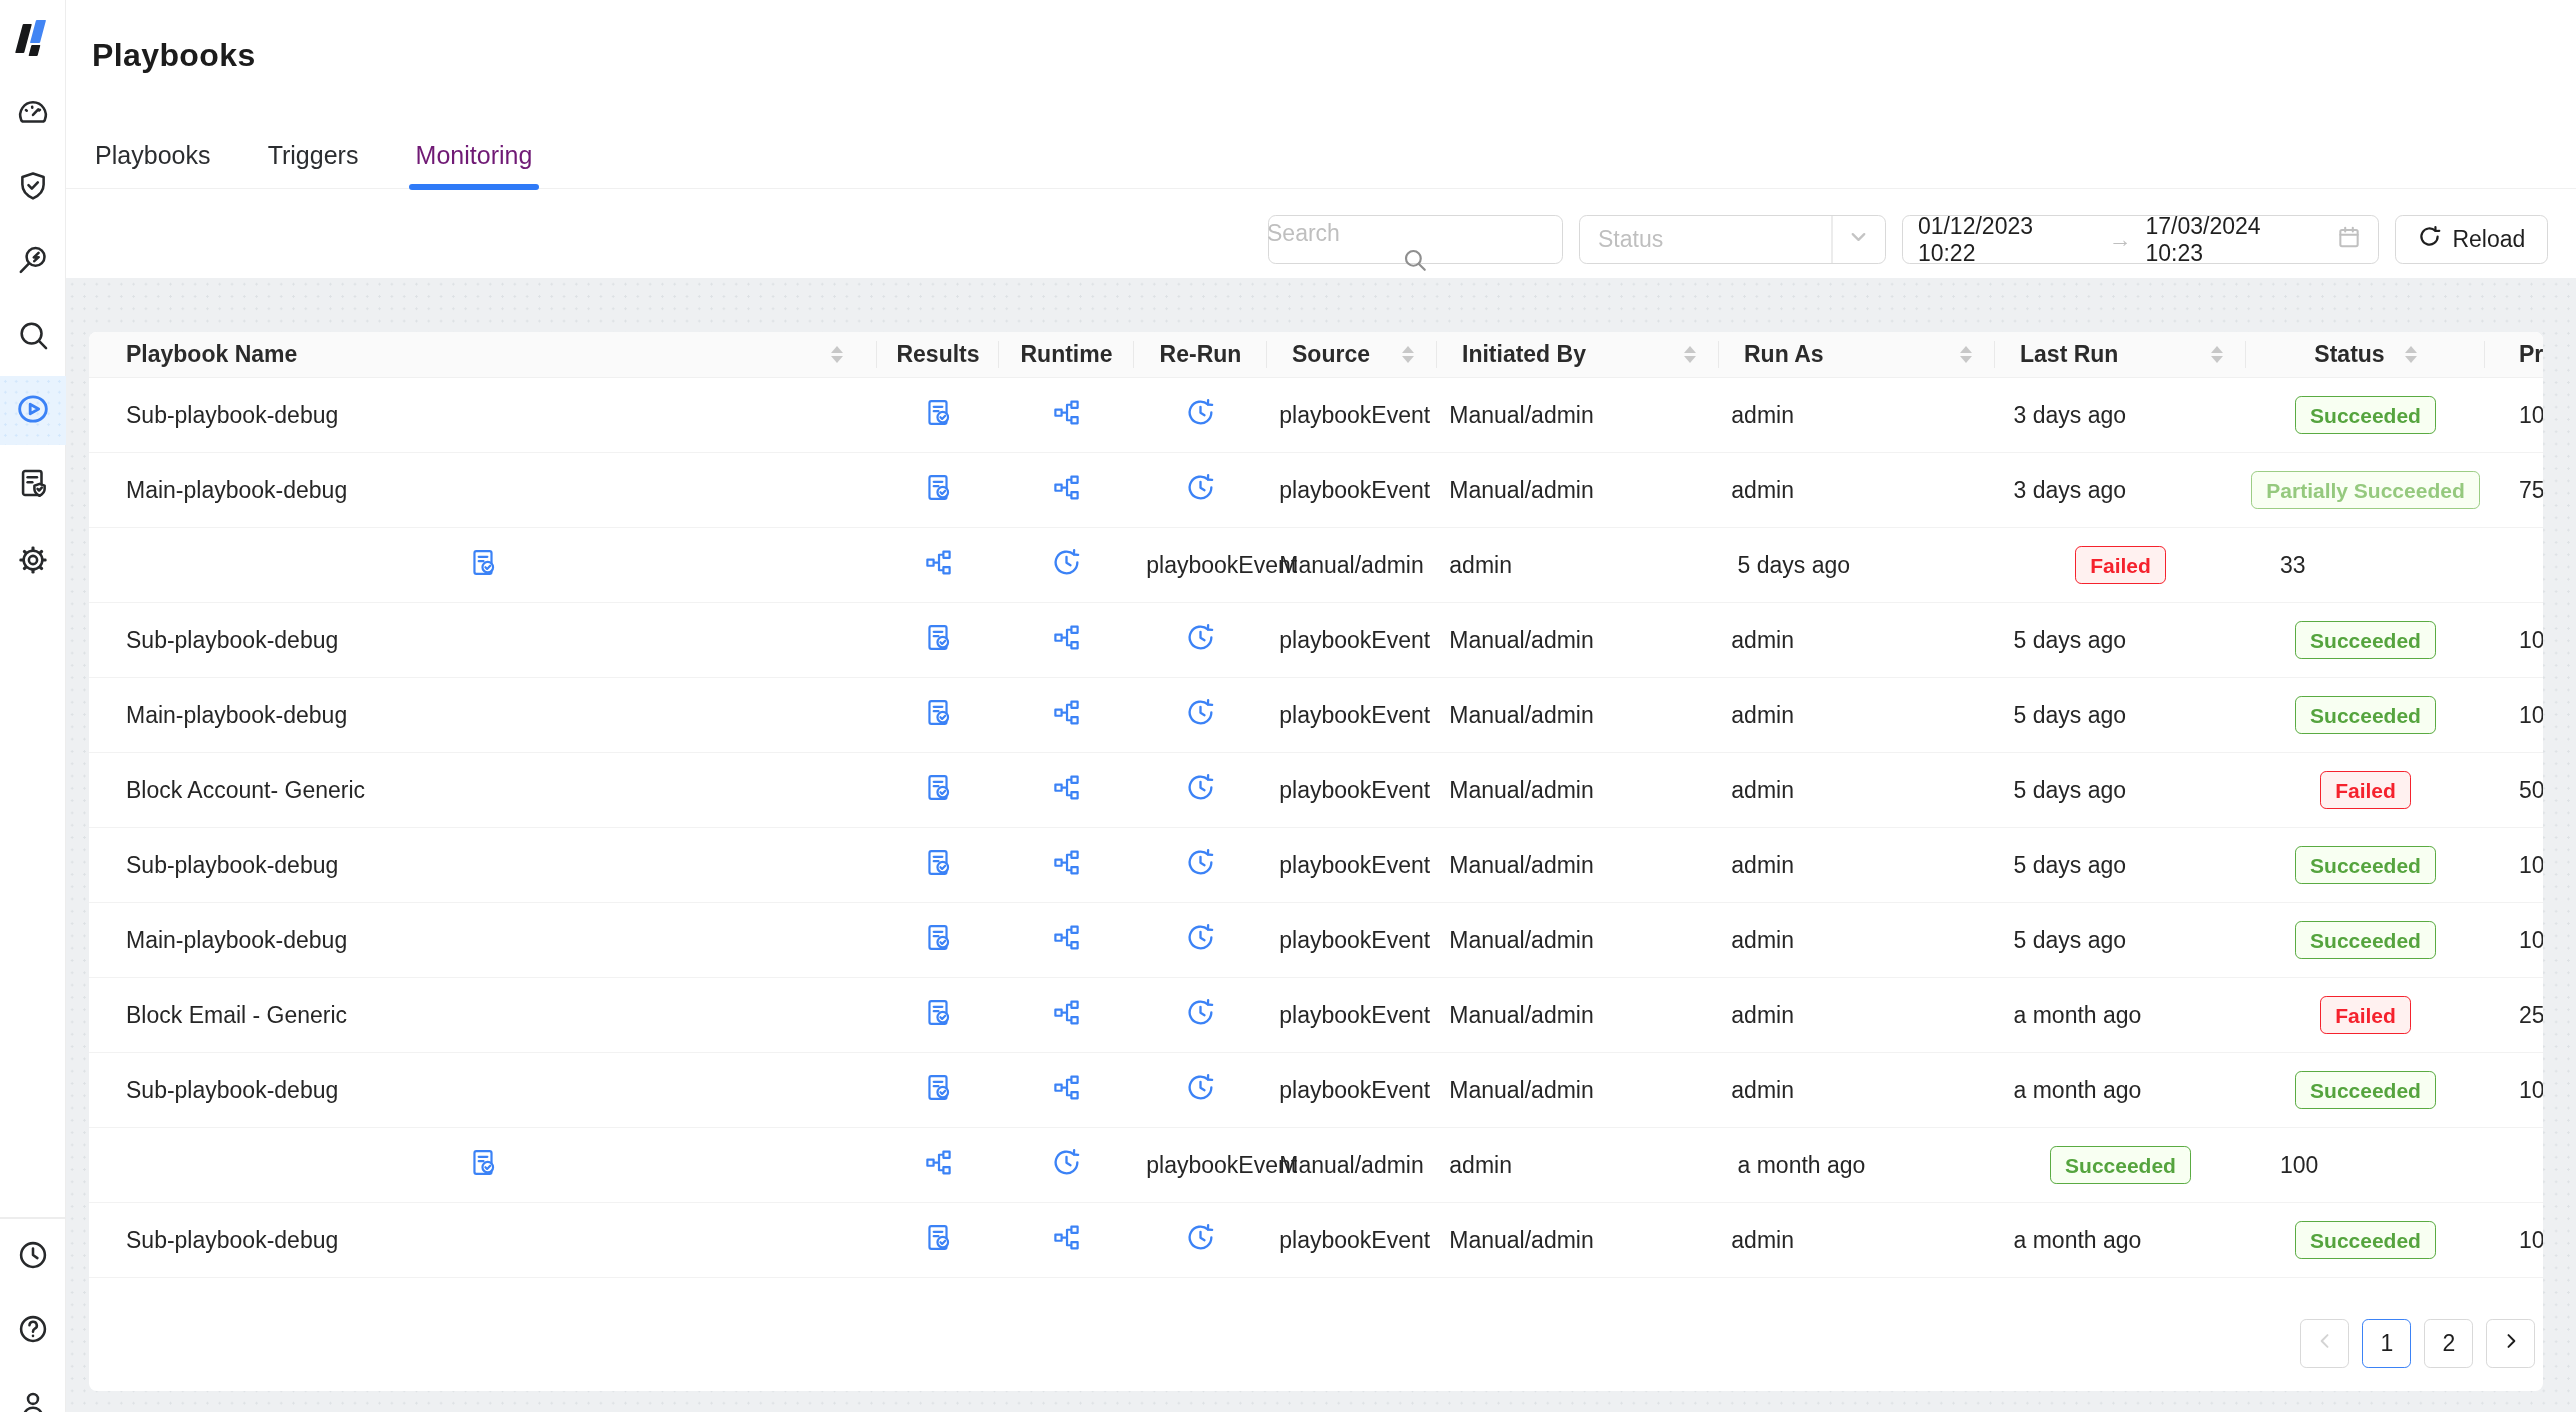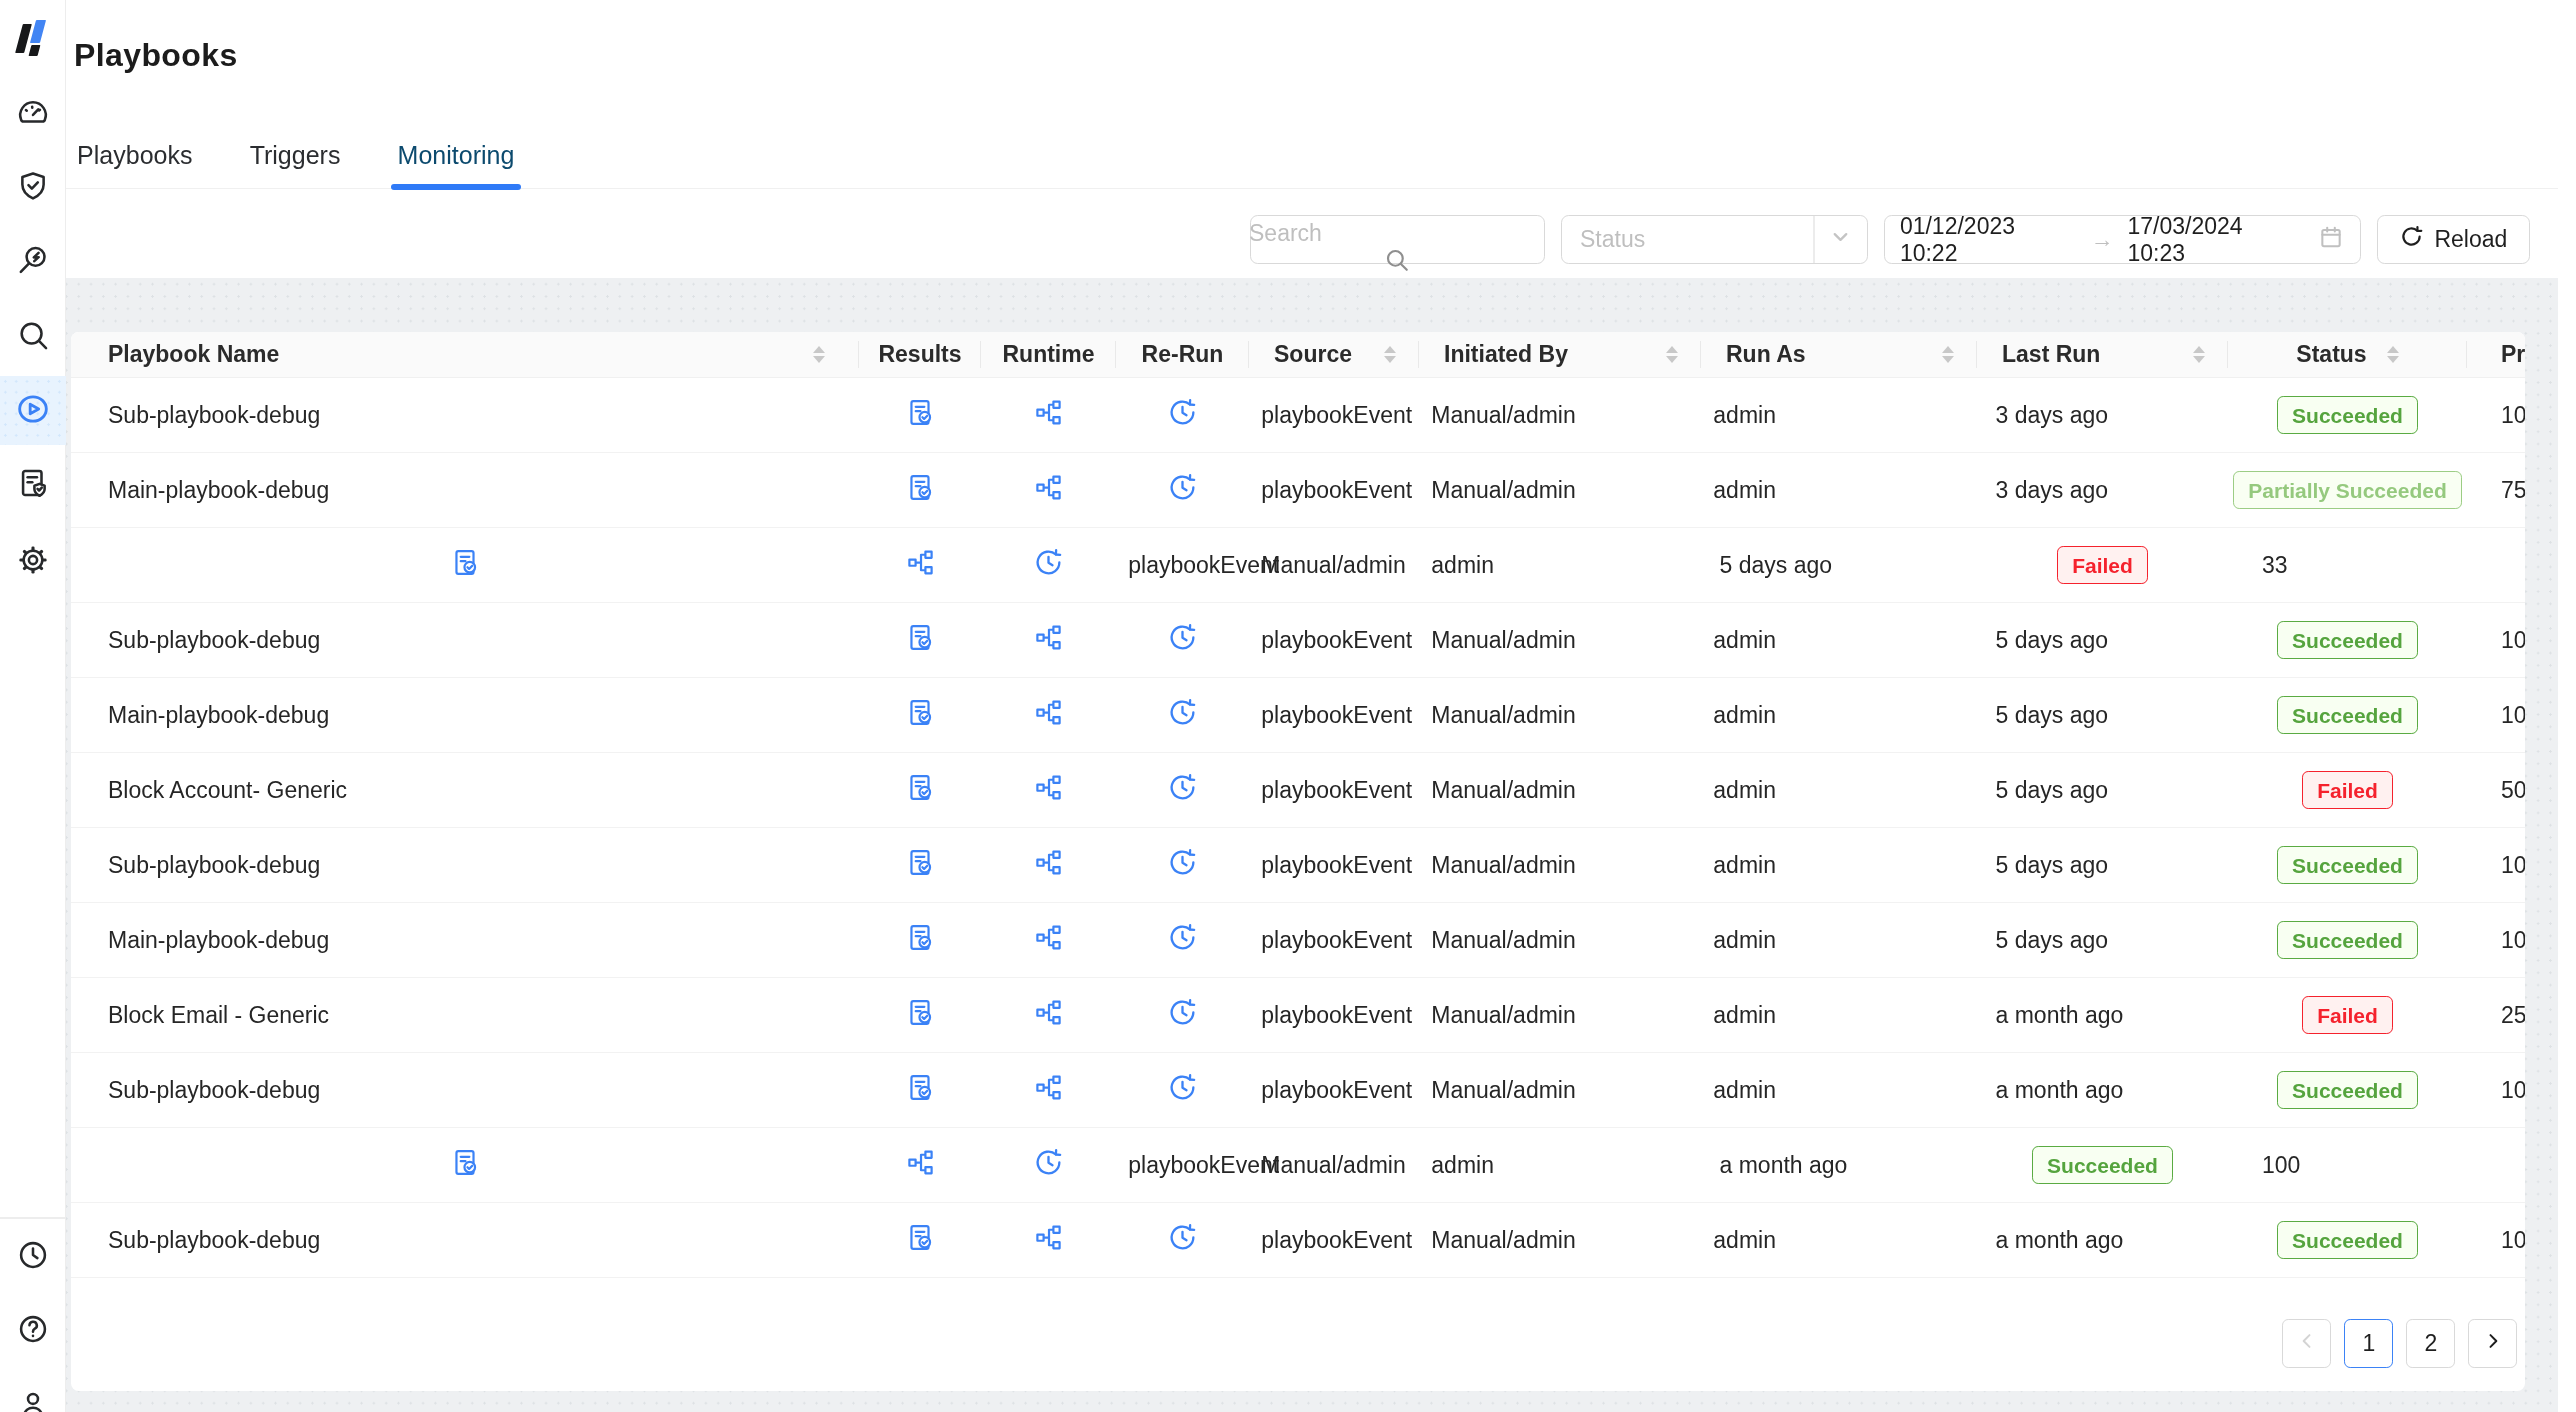--- a/index.html
+++ b/index.html
@@ -12,26 +12,26 @@
   .logo .bar { position:absolute; transform:skewX(-15deg); border-radius:0.8px; }
   .logo .b1 { left:2.3px; top:5.4px; width:9.3px; height:29px; background:#17181a; }
   .logo .b2 { left:16px; top:1.5px; width:10px; height:23px; background:#4285f4; }
   .logo .b3 { left:13px; top:26px; width:8.5px; height:10.8px; background:#17181a; }
   .nav-item { position:absolute; left:0; width:66px; height:69px; display:flex; align-items:center; justify-content:center; color:#27292b; cursor:pointer; }
   .nav-item svg { width:34px; height:34px; }
   .nav-item.active { color:#3b82f6; background-color:#e8f3fe; background-image:radial-gradient(circle,#d2e7fc 1.2px,transparent 1.2px); background-size:10.8px 10.8px; }
   .side-divider { position:absolute; left:0; top:1217px; width:65px; height:1.5px; background:#ededed; }
 
   
-  .main { position:absolute; left:48px; top:0; width:2510px; height:1412px; }
+  .main { position:absolute; left:66px; top:0; width:2510px; height:1412px; }
   .page-title { position:absolute; left:26px; top:37px; font-size:32px; font-weight:700; color:#1c1c1c; letter-spacing:0.4px; }
   .tabs-row { position:absolute; left:0; top:123px; width:2510px; height:66px; border-bottom:1.5px solid #f0f0f0; }
   .tabs { position:absolute; left:26px; top:0; height:100%; display:flex; gap:51px; }
   .tab { position:relative; display:flex; align-items:center; font-size:25px; color:#2b2d30; cursor:pointer; padding:0 3.1px; }
-  .tab.active { color:#0c4a6e; }
+  .tab.active { color:#701a75; }
   .tab.active::after { content:""; position:absolute; left:-3.1px; right:-3.1px; bottom:-1.5px; height:5.4px; border-radius:3.1px; background:#2f7af7; }
 
   
   .filters { position:absolute; top:215px; right:28.5px; height:49px; display:flex; gap:16px; }
   .ctrl { height:49px; background:#fff; border:1.5px solid #d9d9d9; border-radius:7.7px; display:flex; align-items:center; font-size:23px; }
   .search-box { width:295px; padding:4px;flex-direction:column; }
   .search-box input { flex:1; min-width:0; border:none; outline:none; font-size:23px; color:#333; padding:0 15.4px; font-family:"Liberation Sans",sans-serif; background:transparent; }
   .search-box input::placeholder { color:#bfbfbf; }
   .vdiv { width:1.5px; align-self:stretch; background:#ececec; }
   .icon-zone { width:52px; display:flex; align-items:center; justify-content:center; }

